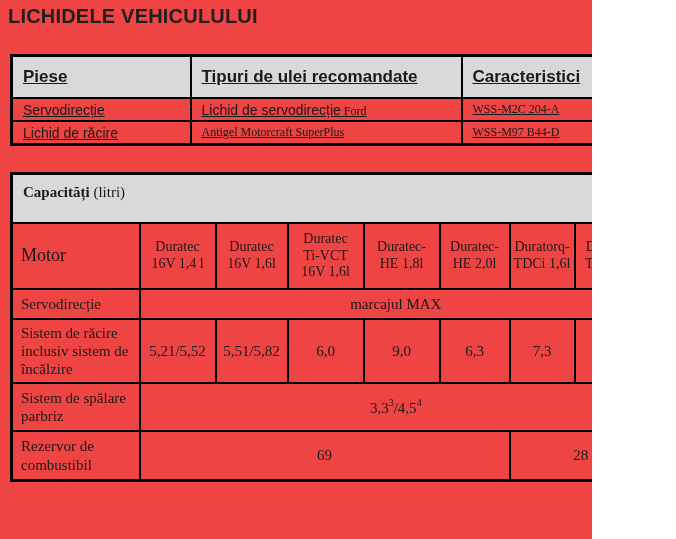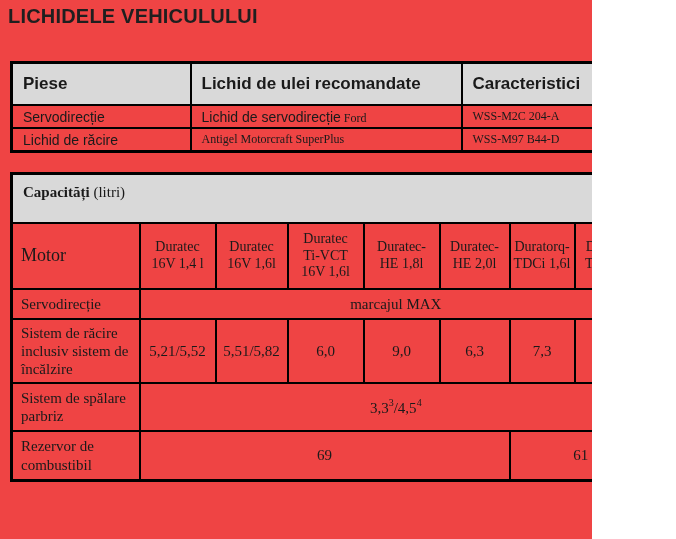--- a/index.html
+++ b/index.html
@@ -12,21 +12,21 @@
     overflow: hidden;
   }
   .title {
     position: absolute; left: 8px; top: 5px;
     font-family: "Liberation Sans", sans-serif;
     font-weight: bold; font-size: 20px; letter-spacing: 0.2px;
     color: #1f1f1f;
   }
   table { border-collapse: collapse; table-layout: fixed; }
   td, th { border: 2px solid #000; overflow: hidden; }
-  .t1 { position: absolute; left: 10px; top: 61px; width: 641px; border: 3px solid #000; }
+  .t1 { position: absolute; left: 10px; top: 54px; width: 641px; border: 3px solid #000; text-decoration: underline; }
   .t2 { position: absolute; left: 10px; top: 172px; width: 641px; border: 3px solid #000; }
   .t1 th {
     background: #d9d9d9;
     font-family: "Liberation Sans", sans-serif;
     font-size: 17px; font-weight: bold; text-align: left;
     height: 40px; padding: 0 0 0 10px;
   }
   .t1 td { height: 21px; padding: 0 0 0 10px; vertical-align: middle; }
   .sans14 { font-family: "Liberation Sans", sans-serif; font-size: 14px; }
   .serif15 { font-family: "Liberation Serif", serif; font-size: 12px; }
@@ -63,21 +63,21 @@
 
   <table class="t1">
     <colgroup>
         <col style="width:179px">
         <col style="width:271px">
         <col style="width:191px">
       </colgroup>
     <tbody>
         <tr>
       <th>Piese</th>
-      <th>Lichid de ulei recomandate</th>
+      <th>Tipuri de ulei recomandate</th>
       <th>Caracteristici</th>
     </tr>
     <tr>
       <td class="sans14">Servodirecție</td>
       <td><span class="sans14">Lichid de servodirecție</span><span class="serif15"> Ford</span></td>
       <td class="serif15">WSS-M2C 204-A</td>
     </tr>
     <tr>
       <td class="sans14">Lichid de răcire</td>
       <td class="serif15">Antigel Motorcraft SuperPlus</td>
@@ -137,18 +137,18 @@
     </tr>
     <tr class="spalare">
       <td class="labelcell pre">Sistem de spălare
 parbriz</td>
       <td class="num" colspan="7"><span>3,3</span><sup class="note">3</sup><span>/4,5</span><sup class="note">4</sup></td>
     </tr>
     <tr class="rezervor">
       <td class="labelcell pre">Rezervor de
 combustibil</td>
       <td class="num" colspan="5">69</td>
-      <td class="num" colspan="2">61</td>
+      <td class="num" colspan="2">28</td>
     </tr>
   </tbody>
     </table>
 
 </div>
 
 </body></html>

